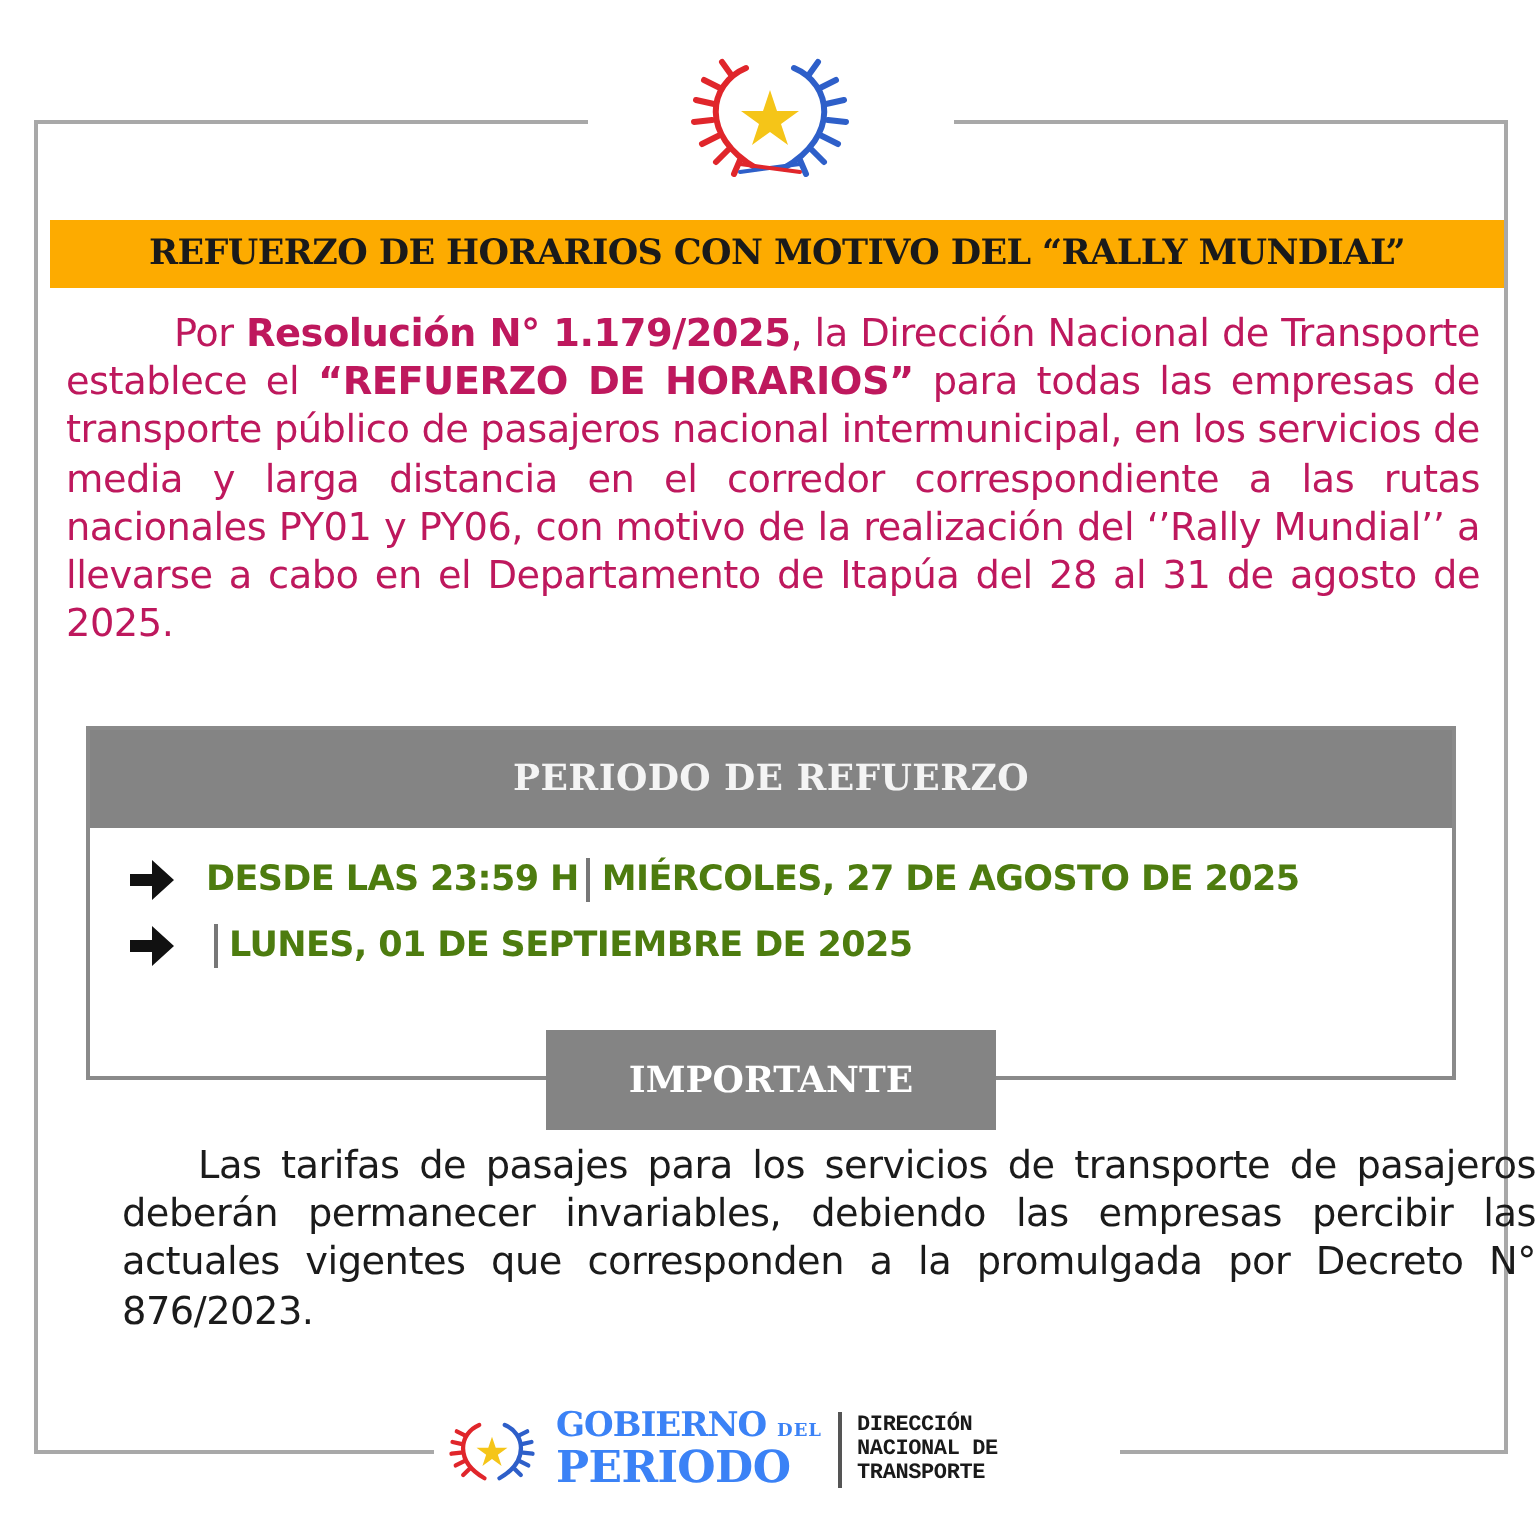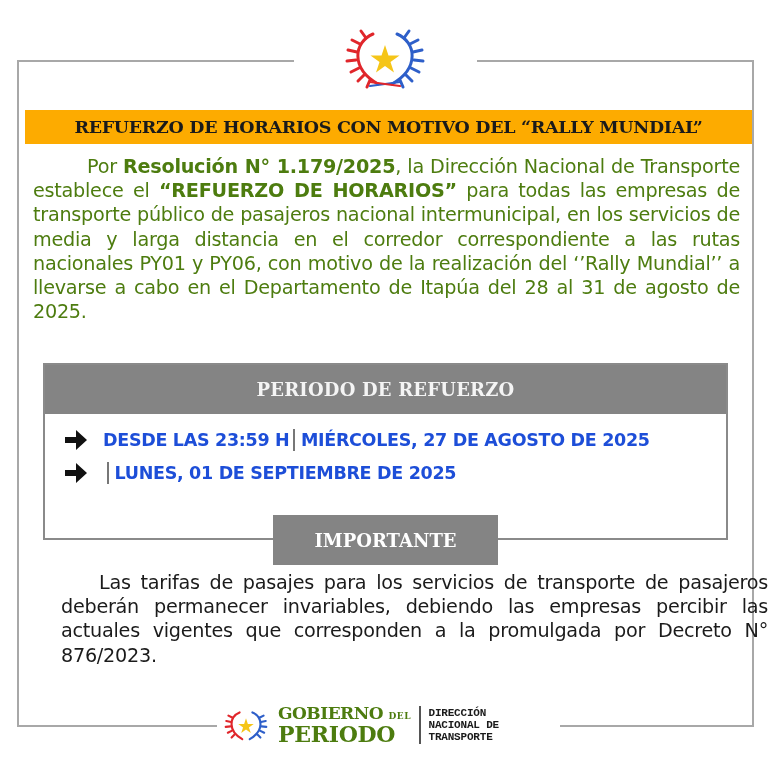--- a/index.html
+++ b/index.html
@@ -12,42 +12,42 @@
   .frame-bottom-r { position: absolute; left: 560px; top: 725px; width: 194px; height: 2px; background: #a8a8a8; }
   .frame-top-l { position: absolute; left: 17px; top: 60px; width: 277px; height: 2px; background: #a8a8a8; }
   .frame-top-r { position: absolute; left: 477px; top: 60px; width: 277px; height: 2px; background: #a8a8a8; }
 
   .emblem { position: absolute; left: 340px; top: 20px; width: 90px; height: 75px; }
 
   .banner { position: absolute; left: 25px; top: 110px; width: 727px; height: 34px; background: #fdab00;
             display: flex; align-items: center; justify-content: center; }
   .banner-text { font-family: "DejaVu Serif", serif; font-weight: bold; font-size: 17.5px; color: #1a1a1a; letter-spacing: -0.3px; white-space: nowrap; }
 
-  .para { position: absolute; left: 33px; top: 155px; width: 707px; font-size: 19.2px; line-height: 24.2px; text-align: justify; text-align-last: left; color: #4d7c0f; letter-spacing: -0.25px; }
+  .para { position: absolute; left: 33px; top: 155px; width: 707px; font-size: 19.2px; line-height: 24.2px; text-align: justify; text-align-last: left; color: #be185d; letter-spacing: -0.25px; }
   .para .indent { display: inline-block; width: 54px; }
   .para b { font-weight: bold; }
 
   .period { position: absolute; left: 43px; top: 363px; width: 685px; height: 177px; border: 2px solid #8a8a8a; background: #fff; }
   .period-head { height: 49px; background: #848484; display: flex; align-items: center; justify-content: center; }
   .period-title { font-family: "DejaVu Serif", serif; font-weight: bold; font-size: 18px; color: #f4f4f4; letter-spacing: 0.2px; }
-  .period-row { position: absolute; left: 18px; height: 28px; display: flex; align-items: center; font-weight: bold; font-size: 17.5px; color: #1d4ed8; white-space: nowrap; letter-spacing: -0.3px; }
+  .period-row { position: absolute; left: 18px; height: 28px; display: flex; align-items: center; font-weight: bold; font-size: 17.5px; color: #4d7c0f; white-space: nowrap; letter-spacing: -0.3px; }
   .period-row.r1 { top: 61px; }
   .period-row.r2 { top: 94px; }
   .arrow { width: 26px; height: 22px; margin-right: 14px; }
   .sep { display: inline-block; width: 1.5px; height: 22px; background: #777; margin: 0 6px 0 4px; }
 
   .important { position: absolute; left: 273px; top: 515px; width: 225px; height: 50px; background: #848484; display: flex; align-items: center; justify-content: center; }
   .important-title { font-family: "DejaVu Serif", serif; font-weight: bold; font-size: 18px; color: #ffffff; }
 
   .para2 { position: absolute; left: 33px; top: 571px; width: 707px; font-size: 19.2px; line-height: 24.2px; text-align: justify; text-align-last: left; color: #1b1b1b; letter-spacing: -0.25px; margin-left: 28px; }
   .para2 .indent { display: inline-block; width: 38px; }
 
   .footer { position: absolute; left: 222px; top: 700px; width: 330px; height: 50px; display: flex; align-items: center; background: #fff; }
   .footer-emblem { width: 48px; height: 48px; margin-right: 8px; }
-  .gov { font-family: "DejaVu Serif", serif; font-weight: bold; color: #4d7c0f; line-height: 1; }
+  .gov { font-family: "DejaVu Serif", serif; font-weight: bold; color: #3b82f6; line-height: 1; }
   .gov-line1 { font-size: 17px; letter-spacing: -0.5px; }
   .gov-del { font-size: 9px; letter-spacing: 0.5px; }
   .gov-line2 { font-size: 22px; letter-spacing: -0.3px; margin-top: 1px; }
   .footer-sep { width: 1.5px; height: 38px; background: #555; margin: 0 8px; }
   .dnt { font-family: Liberation Mono, monospace; font-weight: bold; font-size: 11px; line-height: 12px; color: #1a1a1a; letter-spacing: -0.2px; }
 </style>
 </head>
 <body>
 
 <div class="frame-top-l"></div>

